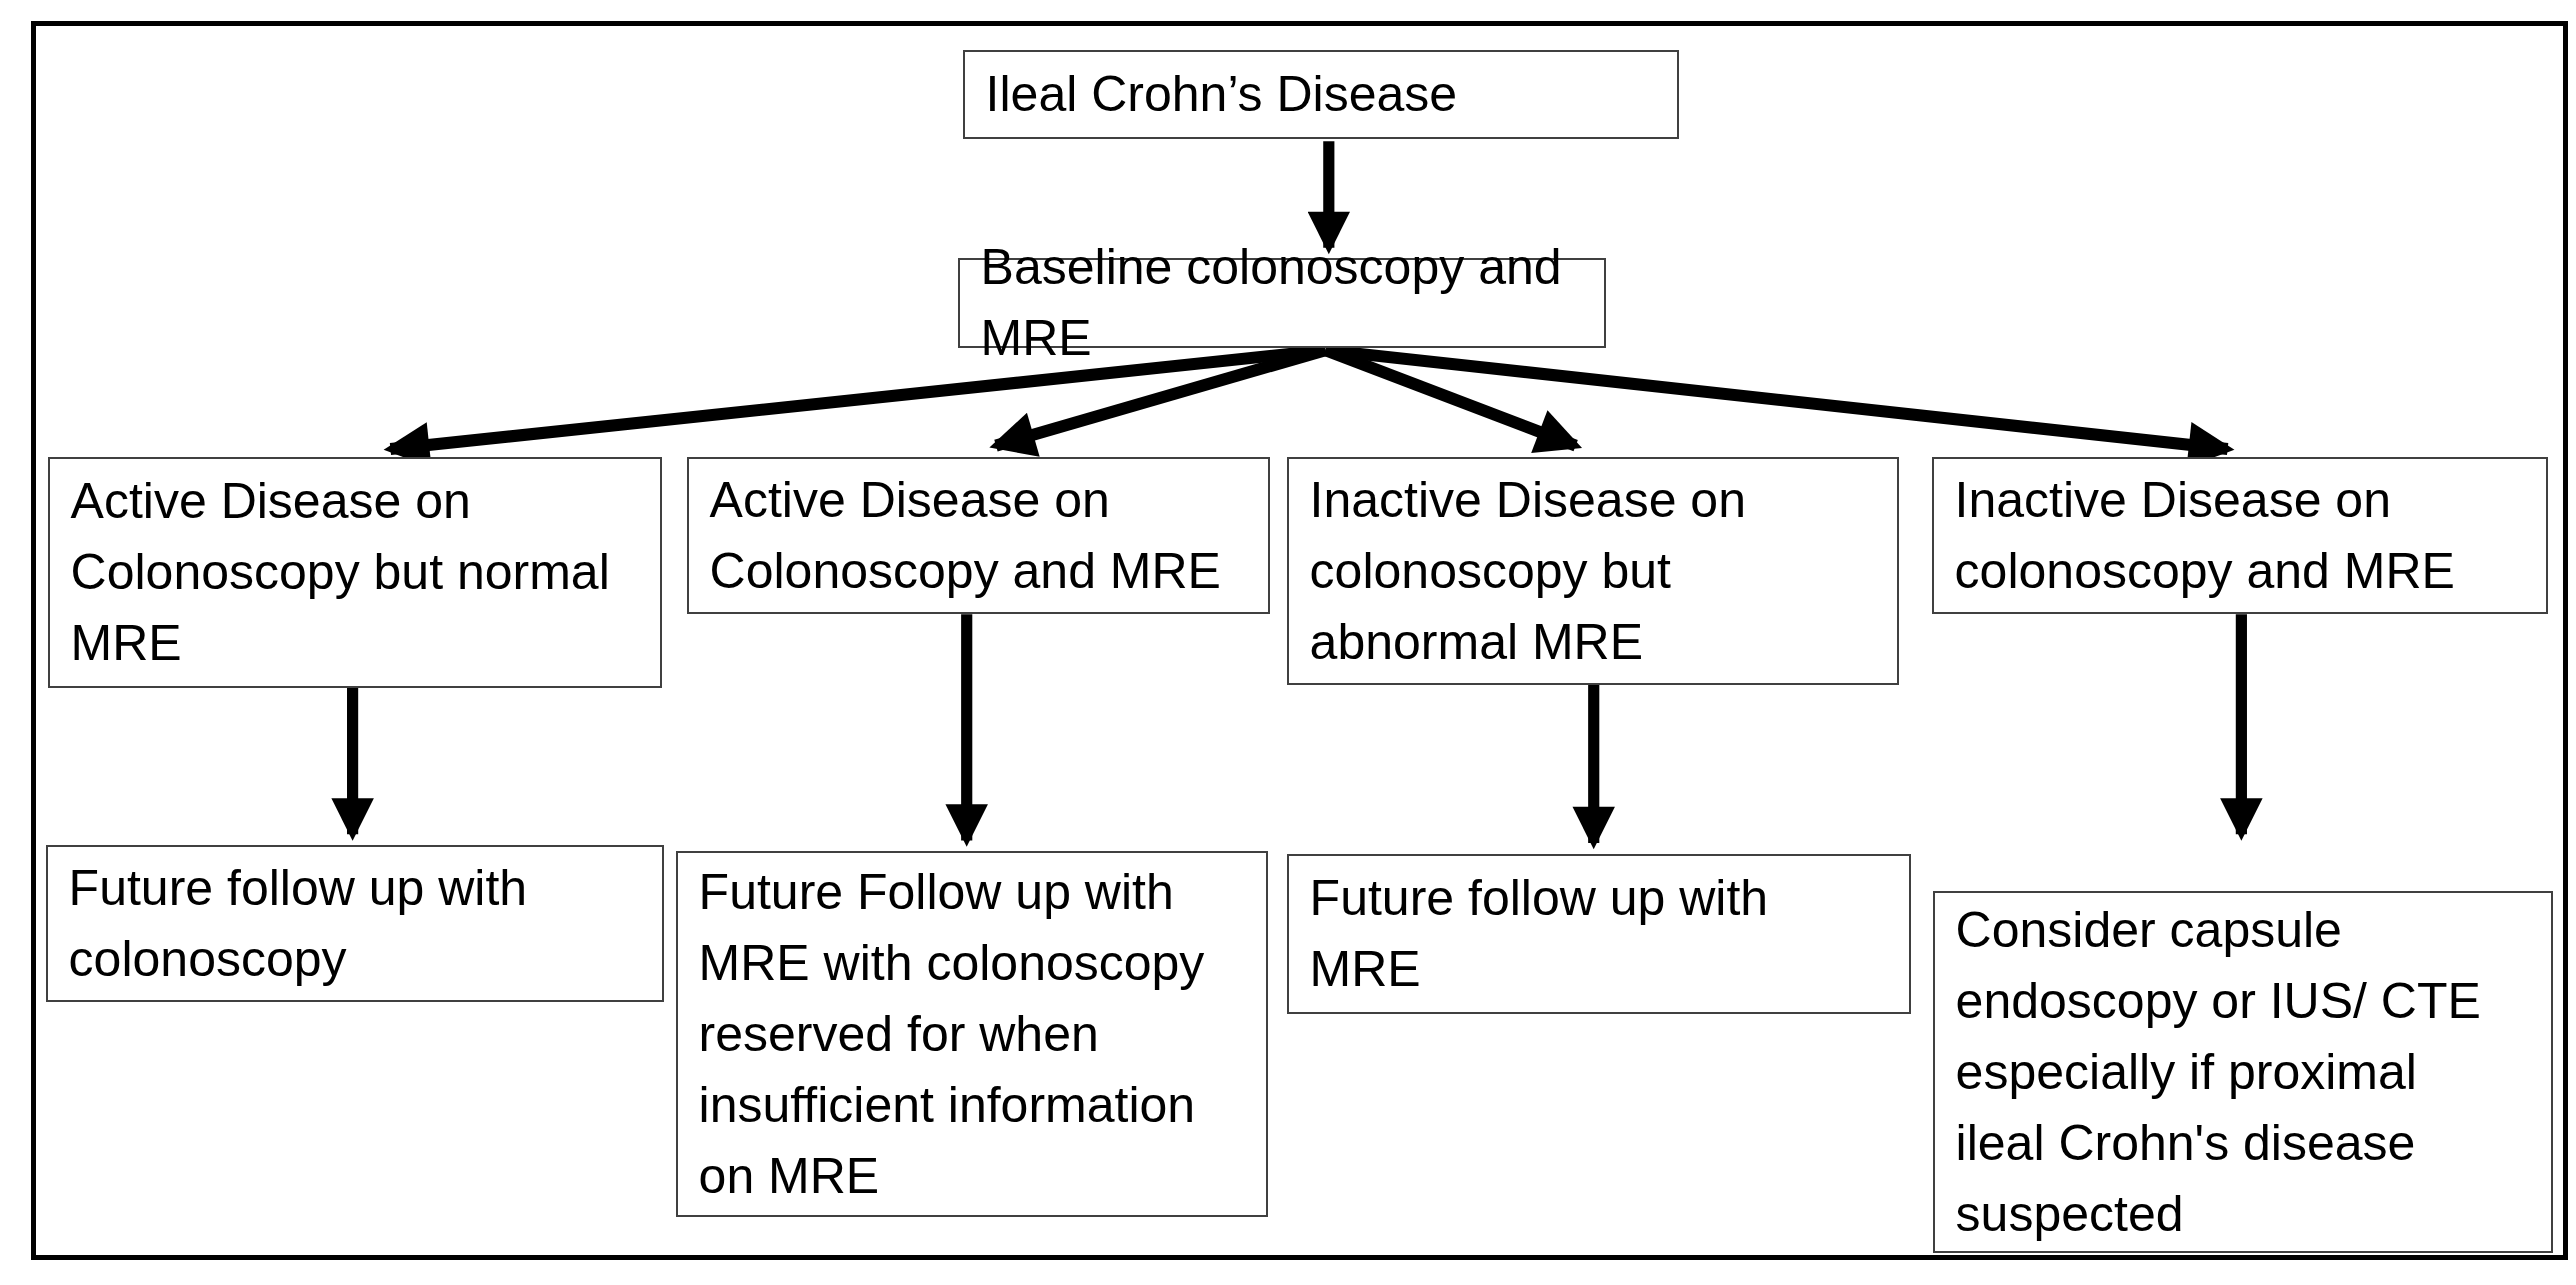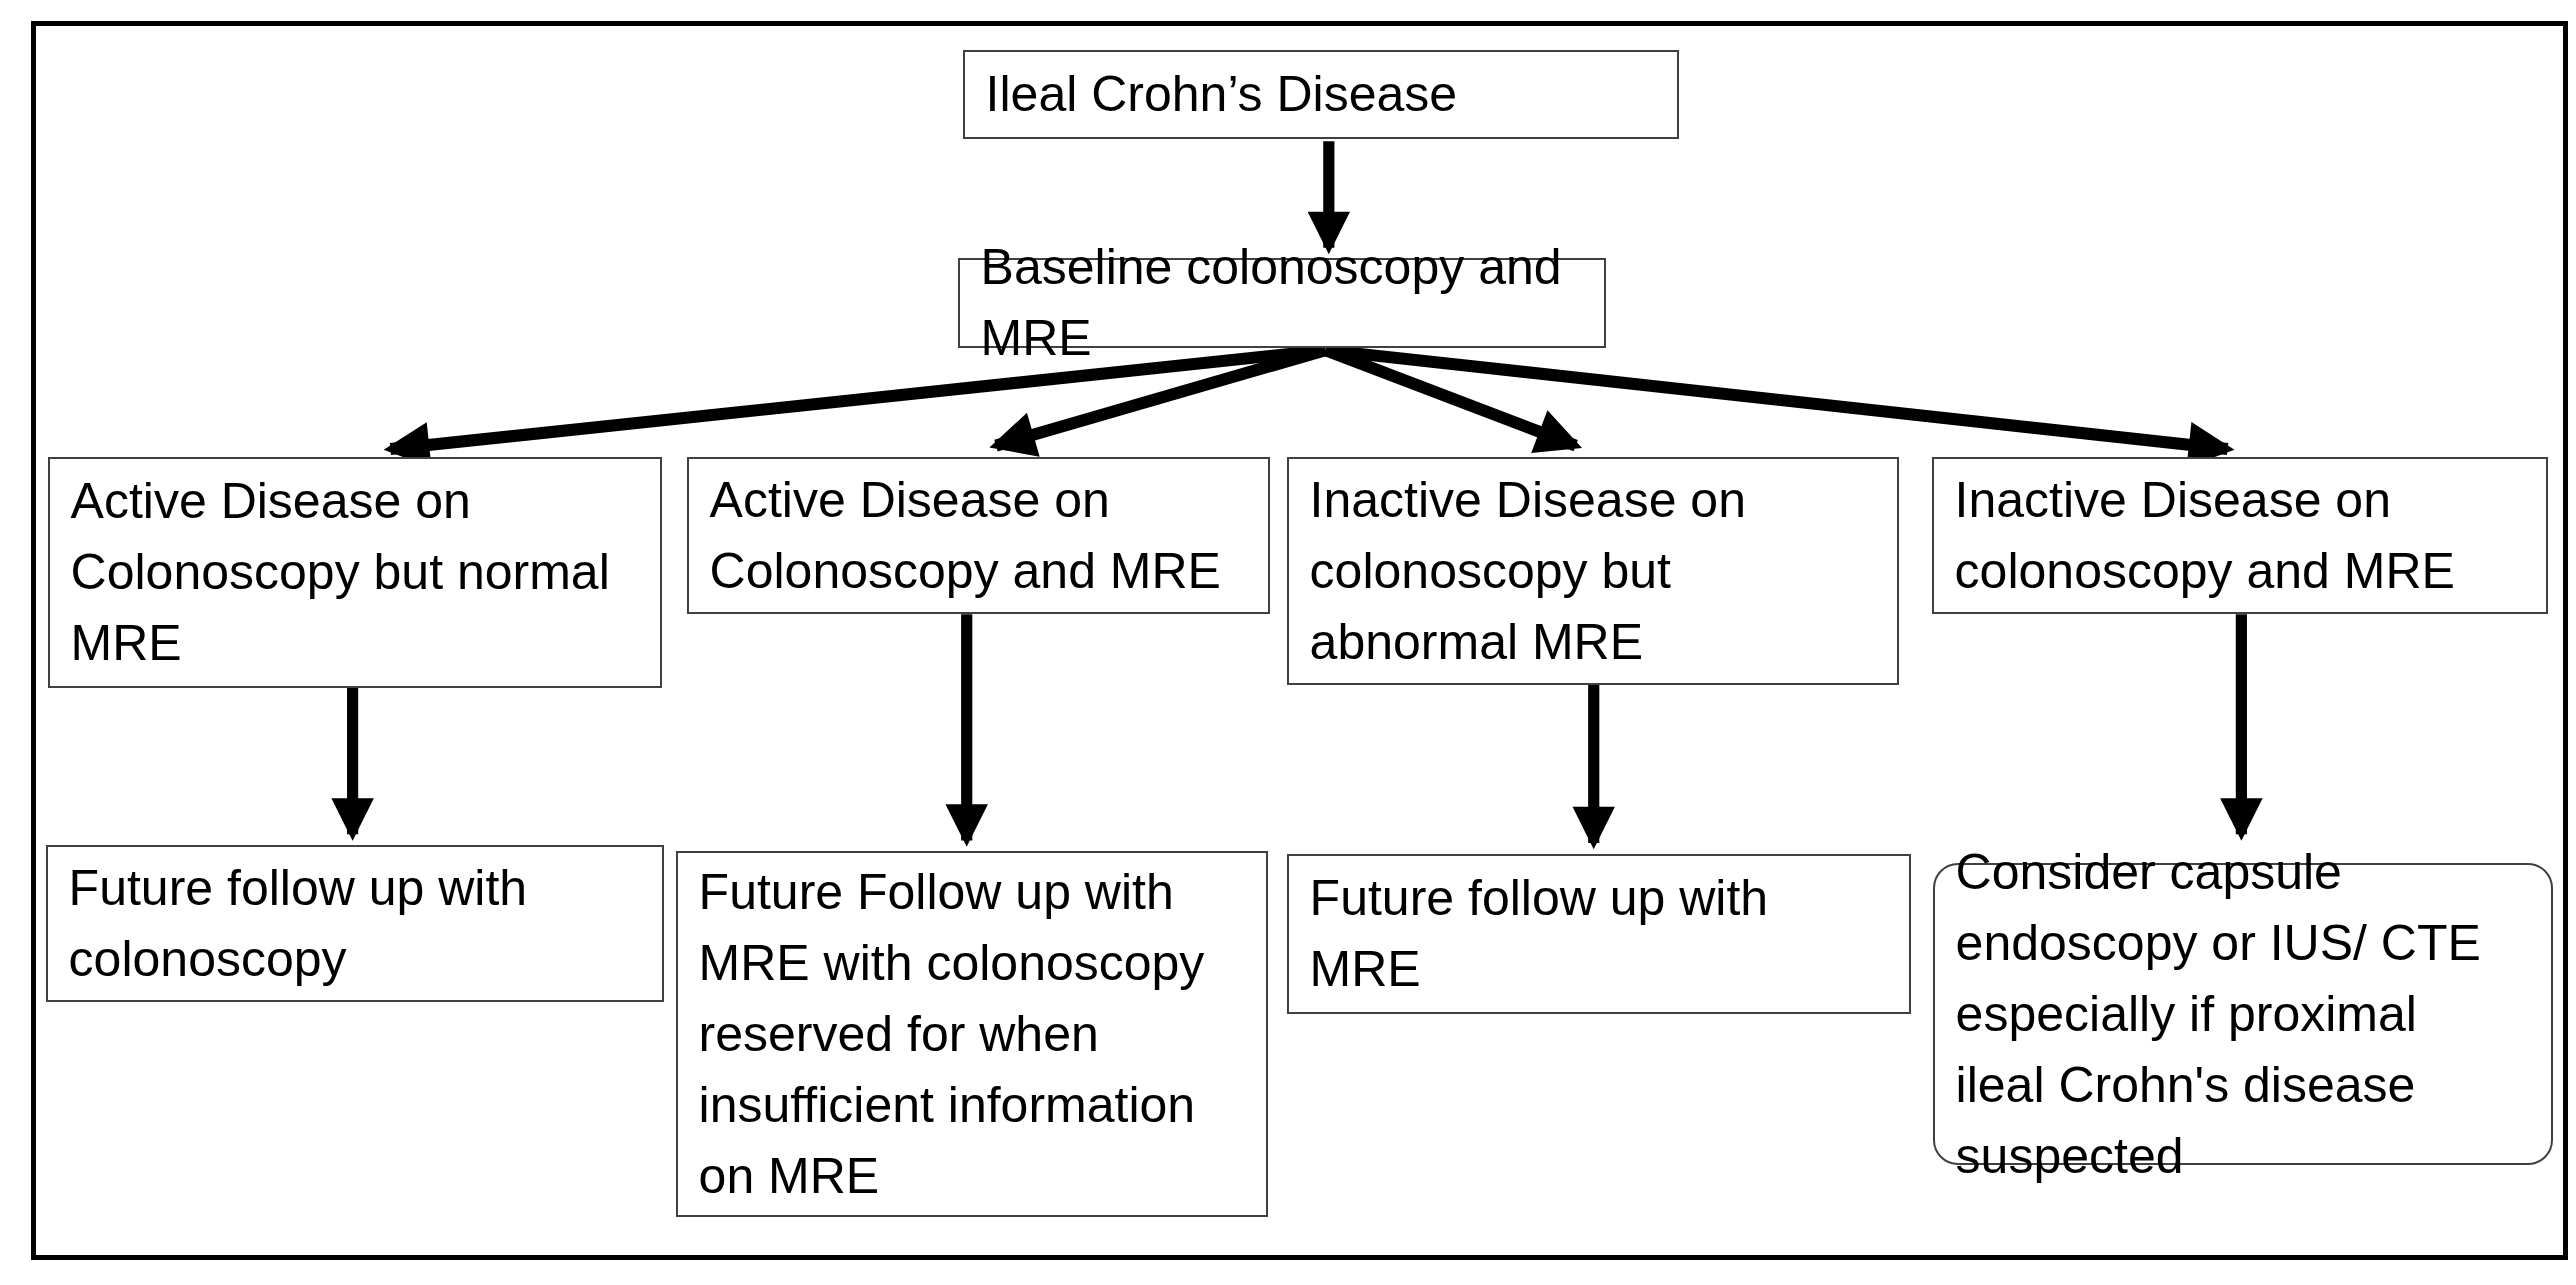--- a/index.html
+++ b/index.html
@@ -43,21 +43,21 @@
   .n-baseline  { left: 946px; top: 258px; width: 648px; height: 90px; }
 
   .n-branch1   { left: 36px;   top: 457px; width: 614px; height: 231px; }
   .n-branch2   { left: 675px;  top: 457px; width: 583px; height: 157px; }
   .n-branch3   { left: 1275px; top: 457px; width: 612px; height: 228px; }
   .n-branch4   { left: 1920px; top: 457px; width: 616px; height: 157px; }
 
   .n-outcome1  { left: 34px;   top: 845px; width: 618px; height: 157px; }
   .n-outcome2  { left: 664px;  top: 851px; width: 592px; height: 366px; }
   .n-outcome3  { left: 1275px; top: 854px; width: 624px; height: 160px; }
-  .n-outcome4  { left: 1921px; top: 863px; width: 620px; height: 302px; border-radius: 25px; }
+  .n-outcome4  { left: 1921px; top: 891px; width: 620px; height: 362px; }
 
   .arrows line { stroke: #000000; }
 </style>
 </head>
 <body>
 
 <div class="canvas">
 
   <div class="frame"></div>
 

